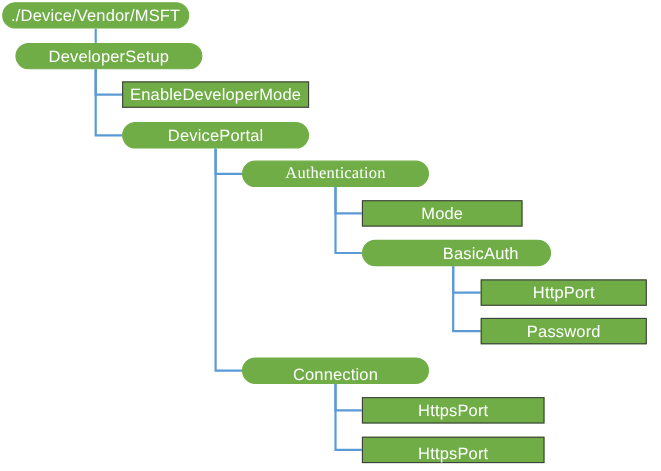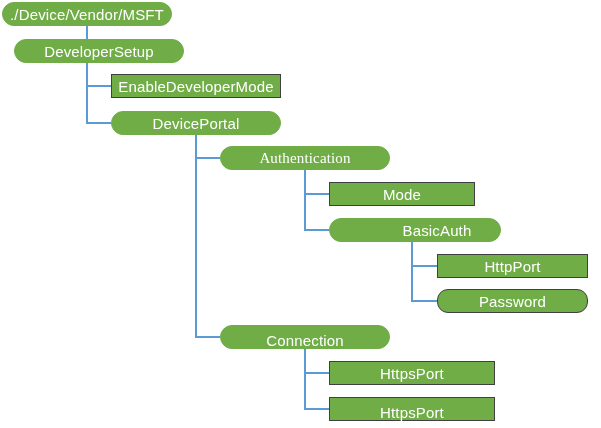--- a/index.html
+++ b/index.html
@@ -86,21 +86,21 @@
       </div>
       <div class="node rect" style="left: 329px; top: 182px; width: 146px; height: 24px;">
         <span class="node-label">Mode</span>
       </div>
       <div class="node rounded" style="left: 329px; top: 218px; width: 172px; height: 24px; padding-left: 44px;">
         <span class="node-label">BasicAuth</span>
       </div>
       <div class="node rect" style="left: 437px; top: 254px; width: 151px; height: 24px;">
         <span class="node-label">HttpPort</span>
       </div>
-      <div class="node rect" style="left: 437px; top: 289px; width: 151px; height: 24px; border-radius: 11px;">
+      <div class="node rect" style="left: 437px; top: 289px; width: 151px; height: 24px;">
         <span class="node-label">Password</span>
       </div>
       <div class="node rounded" style="left: 220px; top: 325px; width: 170px; height: 24px; align-items: flex-end;">
         <span class="node-label">Connection</span>
       </div>
       <div class="node rect" style="left: 329px; top: 361px; width: 166px; height: 24px;">
         <span class="node-label">HttpsPort</span>
       </div>
       <div class="node rect" style="left: 329px; top: 397px; width: 166px; height: 24px; align-items: flex-end;">
         <span class="node-label">HttpsPort</span>

